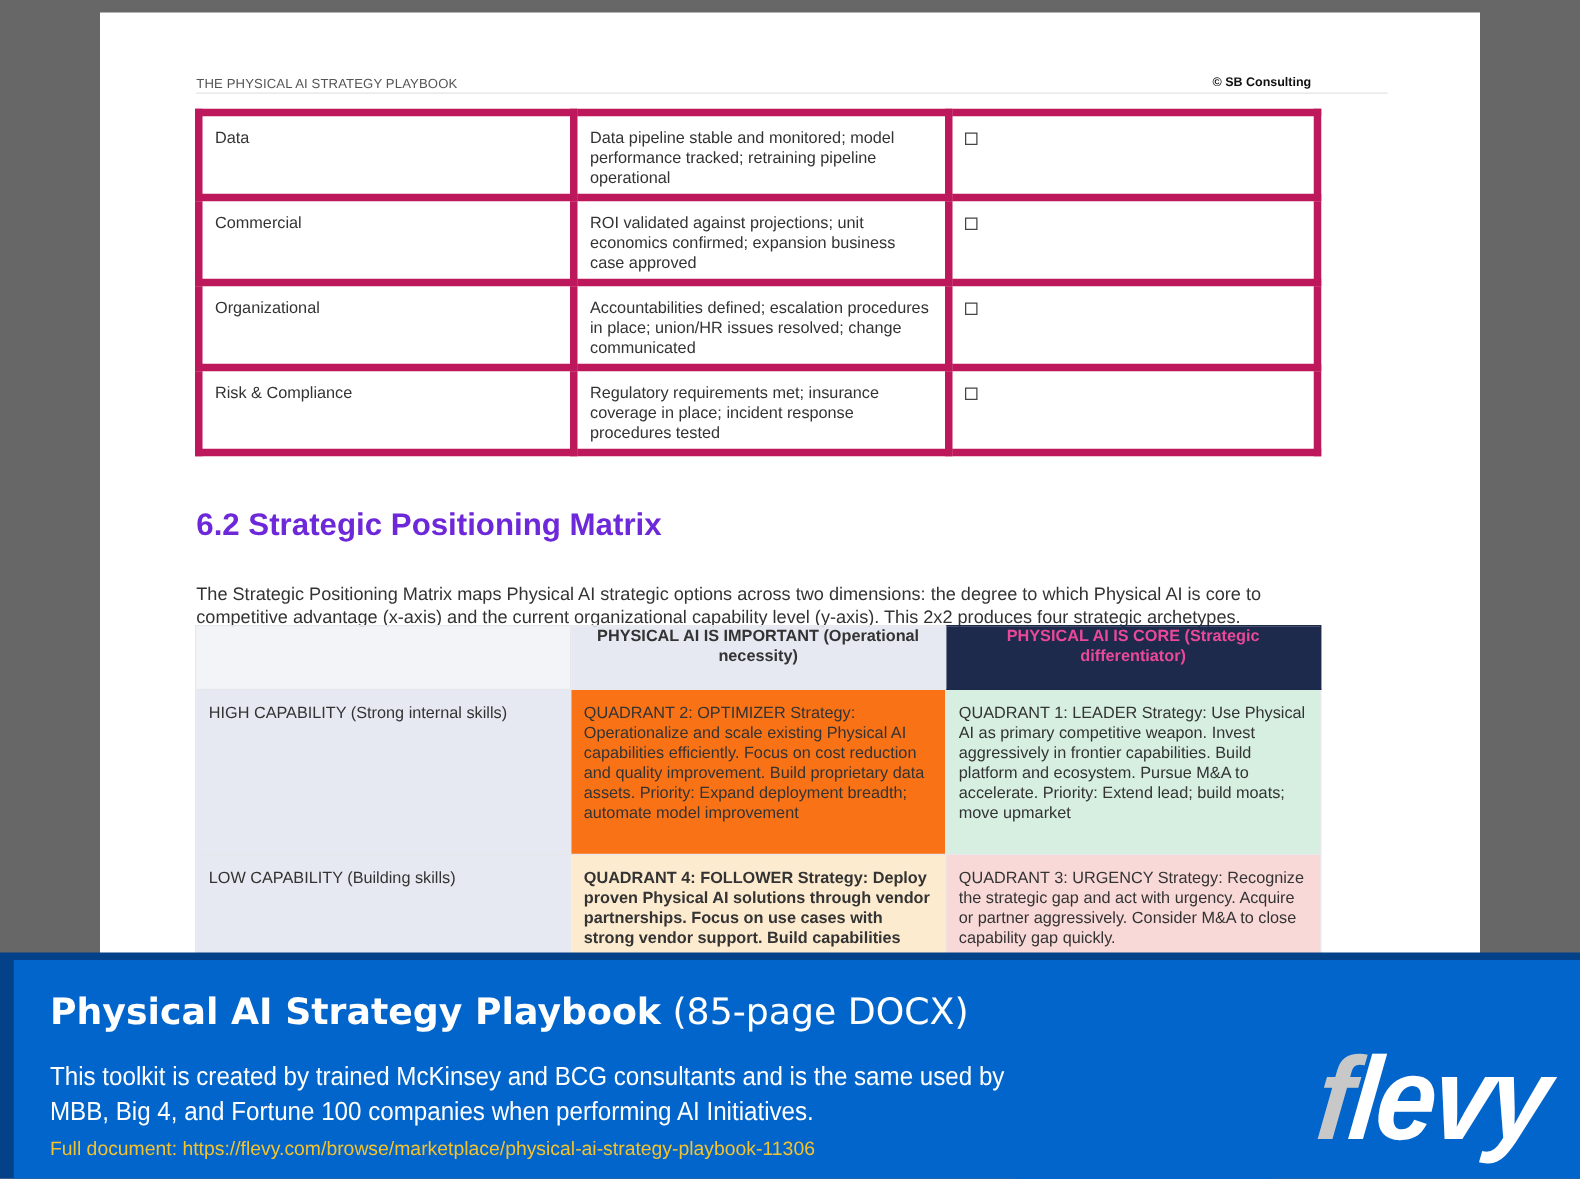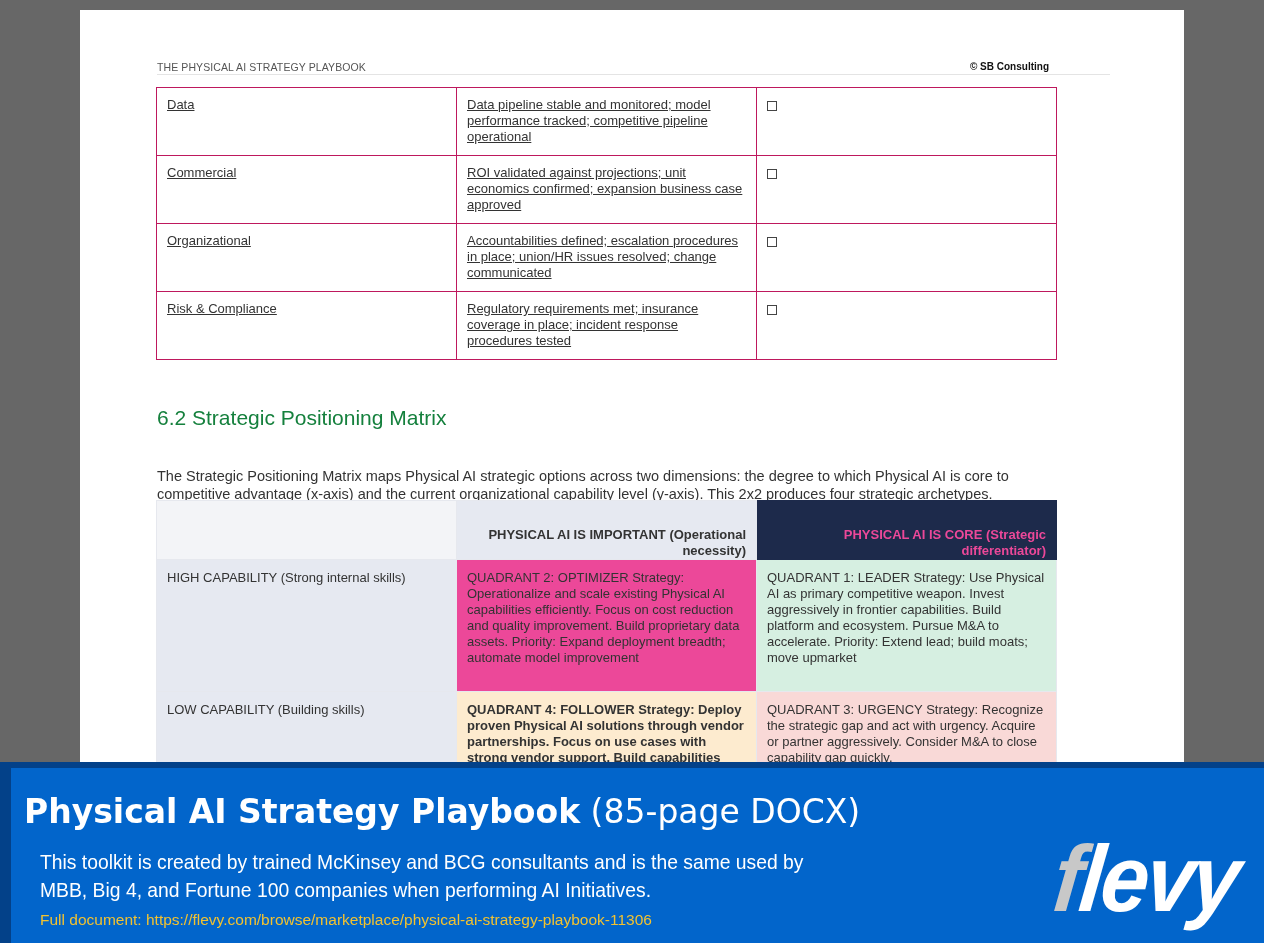--- a/index.html
+++ b/index.html
@@ -16,71 +16,70 @@
     font-size: 10.5px; color: #555;
   }
   .running-header .left { position: absolute; left: 0; top: 0; letter-spacing: 0.1px; }
   .running-header .right { position: absolute; right: 61px; top: 0; font-weight: bold; color: #111; font-size: 10px; }
 
   table.checklist {
     position: absolute; left: 76px; top: 77px; width: 901px;
     border-collapse: collapse; table-layout: fixed;
   }
   table.checklist td {
-    border: 1px solid #be185d; vertical-align: top;
+    border: 6px solid #be185d; vertical-align: top;
     padding: 9px 10px 0 10px; font-size: 13px; color: #333; line-height: 16px;
     height: 68px;
-    text-decoration: underline;
   }
   table.checklist td.c1 { width: 300px; }
   table.checklist td.c2 { width: 300px; }
   .cbox {
     display: inline-block; width: 10px; height: 10px; border: 1px solid #444; margin-top: 4px;
   }
 
   .section-title {
     position: absolute; left: 77px; top: 396px;
-    font-size: 21px; font-weight: normal; color: #15803d;
+    font-size: 25px; font-weight: bold; color: #6d28d9;
   }
   .intro {
     position: absolute; left: 77px; top: 432px; width: 905px;
     font-size: 14.5px; color: #333; line-height: 18px; margin-top: 25px;
   }
 
   table.matrix {
     position: absolute; left: 76px; top: 490px; width: 901px;
     border-collapse: collapse; table-layout: fixed;
   }
   table.matrix td {
     vertical-align: top; font-size: 13px; line-height: 16px; color: #333;
     padding: 10px 10px 0 10px; border: 1px solid #e6e8ee;
   }
-  table.matrix tr.head td { height: 51px; text-align: right; font-weight: bold; padding-top: 26px; margin-top: 44px; }
+  table.matrix tr.head td { height: 51px; text-align: center; font-weight: bold; padding-top: 0; margin-top: 44px; }
   table.matrix td.corner { background: #f3f4f7; }
   table.matrix td.h-important { background: #e6e9f1; color: #333; }
   table.matrix td.h-core { background: #1d2a4b; color: #ec4899; border-color: #1d2a4b; }
   table.matrix td.rowlabel { background: #e6e9f1; font-weight: normal; color: #333; }
   table.matrix tr.r1 td { height: 132px; }
   table.matrix tr.r2 td { height: 100px; }
-  table.matrix td.q2 { background: #ec4899; }
+  table.matrix td.q2 { background: #f97316; }
   table.matrix td.q1 { background: #d6efe1; }
   table.matrix td.q4 { background: #fdebcf; font-weight: bold; }
   table.matrix td.q3 { background: #f9d9d7; margin-top: 12px; }
 
   .banner {
     position: absolute; left: 0; top: 762px; width: 1264px; height: 181px;
     background: #034189;
   }
   .banner-inner {
     position: absolute; left: 11px; top: 6px; width: 1253px; height: 175px;
     background: #0265cb;
   }
   .banner-title {
-    position: absolute; left: 13px; top: 24px;
-    font-family: "DejaVu Sans", sans-serif; color: #ffffff; font-size: 33px; white-space: nowrap;
+    position: absolute; left: 29px; top: 24px;
+    font-family: "DejaVu Sans", sans-serif; color: #ffffff; font-size: 29px; white-space: nowrap;
   }
   .banner-title .bold { font-weight: bold; }
   .banner-title .light { font-weight: normal; }
   .banner-desc {
     position: absolute; left: 29px; top: 80px; width: 880px;
     color: #ffffff; font-size: 21px; line-height: 28px;
     transform: scaleX(0.92); transform-origin: left top;
   }
   .banner-link {
     position: absolute; left: 29px; top: 143px;
@@ -100,21 +99,21 @@
 <div class="page">
   <div class="running-header">
     <span class="left">THE PHYSICAL AI STRATEGY PLAYBOOK</span>
     <span class="right">© SB Consulting</span>
   </div>
 
   <table class="checklist">
     <tbody>
         <tr>
       <td class="c1">Data</td>
-      <td class="c2">Data pipeline stable and monitored; model performance tracked; competitive pipeline operational</td>
+      <td class="c2">Data pipeline stable and monitored; model performance tracked; retraining pipeline operational</td>
       <td><span class="cbox"></span></td>
     </tr>
     <tr>
       <td class="c1">Commercial</td>
       <td class="c2">ROI validated against projections; unit economics confirmed; expansion business case approved</td>
       <td><span class="cbox"></span></td>
     </tr>
     <tr>
       <td class="c1">Organizational</td>
       <td class="c2">Accountabilities defined; escalation procedures in place; union/HR issues resolved; change communicated</td>

